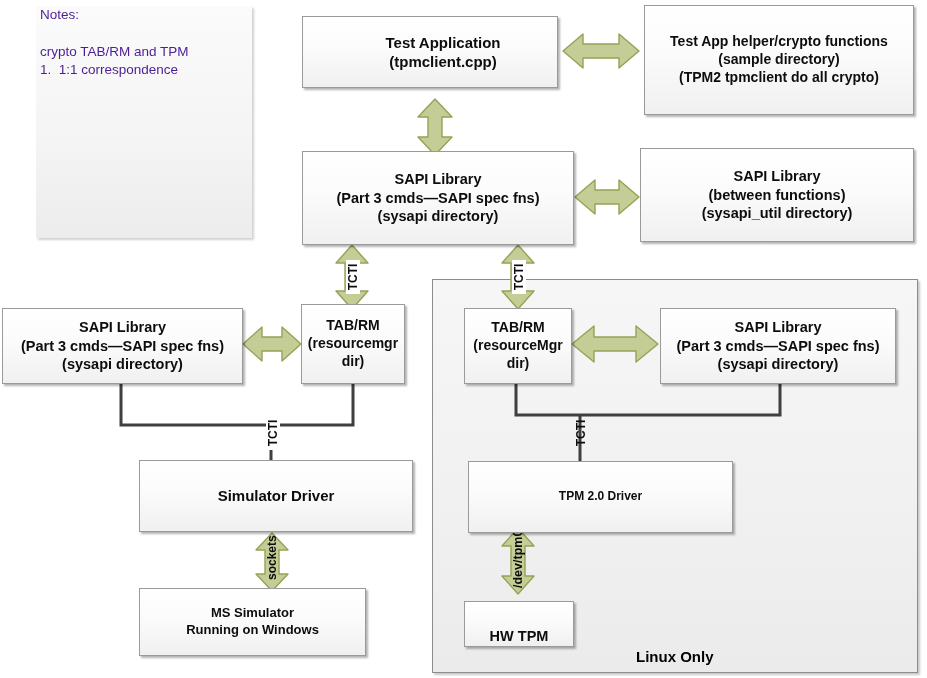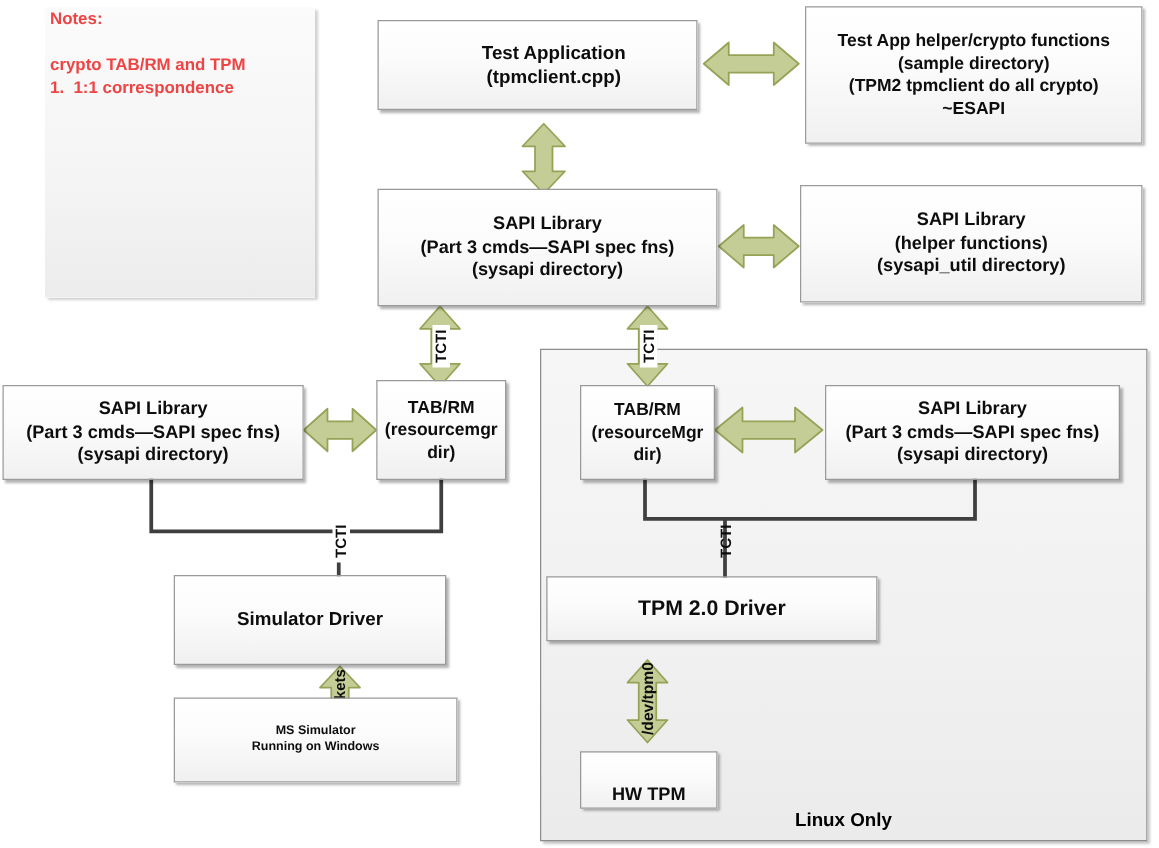--- a/index.html
+++ b/index.html
@@ -43,22 +43,22 @@
   .notes {
     position: absolute;
     box-sizing: border-box;
     background: linear-gradient(180deg, #fbfbfb 0%, #f4f4f4 60%, #ececec 100%);
     box-shadow: 2px 2px 2px rgba(0,0,0,0.18);
     border: 0;
   }
   .notes-text {
     position: absolute;
     font-family: "Liberation Sans", sans-serif;
-    font-weight: bold;
-    color: #ef4444;
+    font-weight: normal;
+    color: #4c1d95;
     font-size: 13.5px;
     line-height: 1.33;
     white-space: pre;
   }
 
   
   .linux-container {
     position: absolute;
     box-sizing: border-box;
     border: 1px solid #8c8c8c;
@@ -170,36 +170,35 @@
       <div>Test Application</div>
       <div>(tpmclient.cpp)</div>
     </div>
   </div>
 
   <div class="box" style="left:644px; top:5px; width:270px; height:110px; font-size:14px;">
     <div class="lines">
       <div>Test App helper/crypto functions</div>
       <div>(sample directory)</div>
       <div>(TPM2 tpmclient do all crypto)</div>
-      <div>~ESAPI</div>
     </div>
   </div>
 
   <div class="box" style="left:302px; top:151px; width:272px; height:94px; font-size:14.5px;">
     <div class="lines">
       <div>SAPI Library</div>
       <div>(Part 3 cmds—SAPI spec fns)</div>
       <div>(sysapi directory)</div>
     </div>
   </div>
 
   <div class="box" style="left:640px; top:148px; width:274px; height:94px; font-size:14.5px;">
     <div class="lines">
       <div>SAPI Library</div>
-      <div>(helper functions)</div>
+      <div>(between functions)</div>
       <div>(sysapi_util directory)</div>
     </div>
   </div>
 
   <div class="box" style="left:2px; top:308px; width:241px; height:76px; font-size:14.5px;">
     <div class="lines">
       <div>SAPI Library</div>
       <div>(Part 3 cmds—SAPI spec fns)</div>
       <div>(sysapi directory)</div>
     </div>
@@ -222,34 +221,34 @@
   </div>
 
   <div class="box" style="left:660px; top:308px; width:236px; height:76px; font-size:14.5px;">
     <div class="lines">
       <div>SAPI Library</div>
       <div>(Part 3 cmds—SAPI spec fns)</div>
       <div>(sysapi directory)</div>
     </div>
   </div>
 
-  <div class="box" style="left:139px; top:460px; width:218px; height:72px; font-size:15px;text-align:center;">
+  <div class="box" style="left:139px; top:460px; width:274px; height:72px; font-size:15px;text-align:center;">
     <div class="lines">
       <div>Simulator Driver</div>
     </div>
   </div>
 
-  <div class="box" style="left:139px; top:558px; width:227px; height:68px; font-size:10px;">
+  <div class="box" style="left:139px; top:588px; width:227px; height:68px; font-size:13px;">
     <div class="lines">
       <div>MS Simulator</div>
       <div>Running on Windows</div>
     </div>
   </div>
 
-  <div class="box" style="left:437px; top:461px; width:265px; height:52px; font-size:17px;">
+  <div class="box" style="left:468px; top:461px; width:265px; height:72px; font-size:12px;">
     <div class="lines">
       <div>TPM 2.0 Driver</div>
     </div>
   </div>
 
   <div class="box" style="left:464px; top:601px; width:110px; height:46px; font-size:14.5px;align-items:flex-end;">
     <div class="lines">
       <div>HW TPM</div>
     </div>
   </div>

